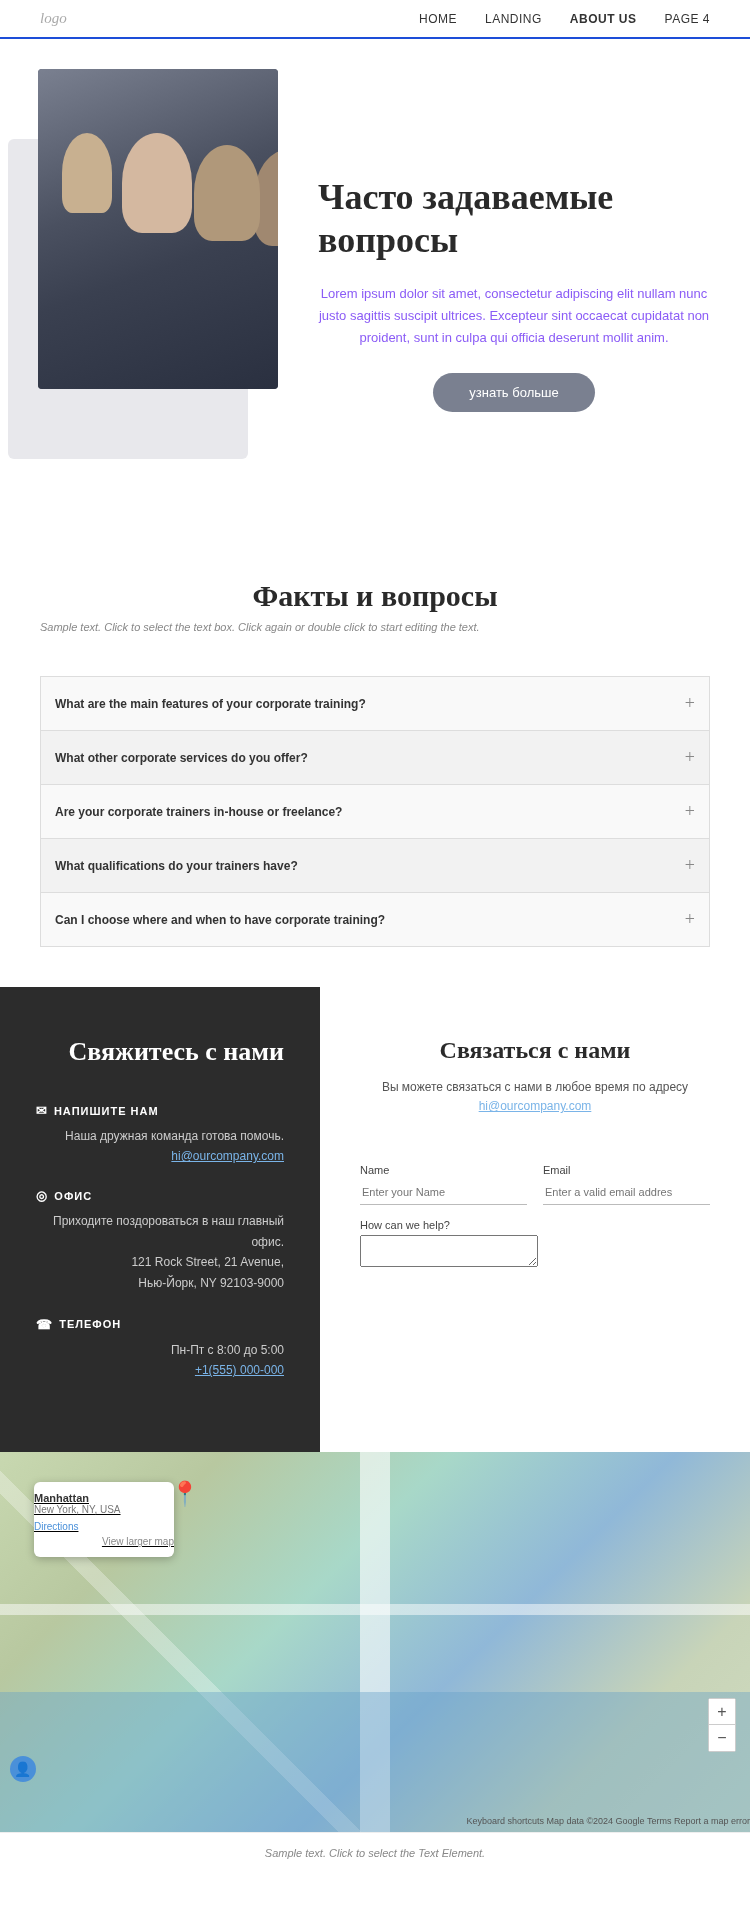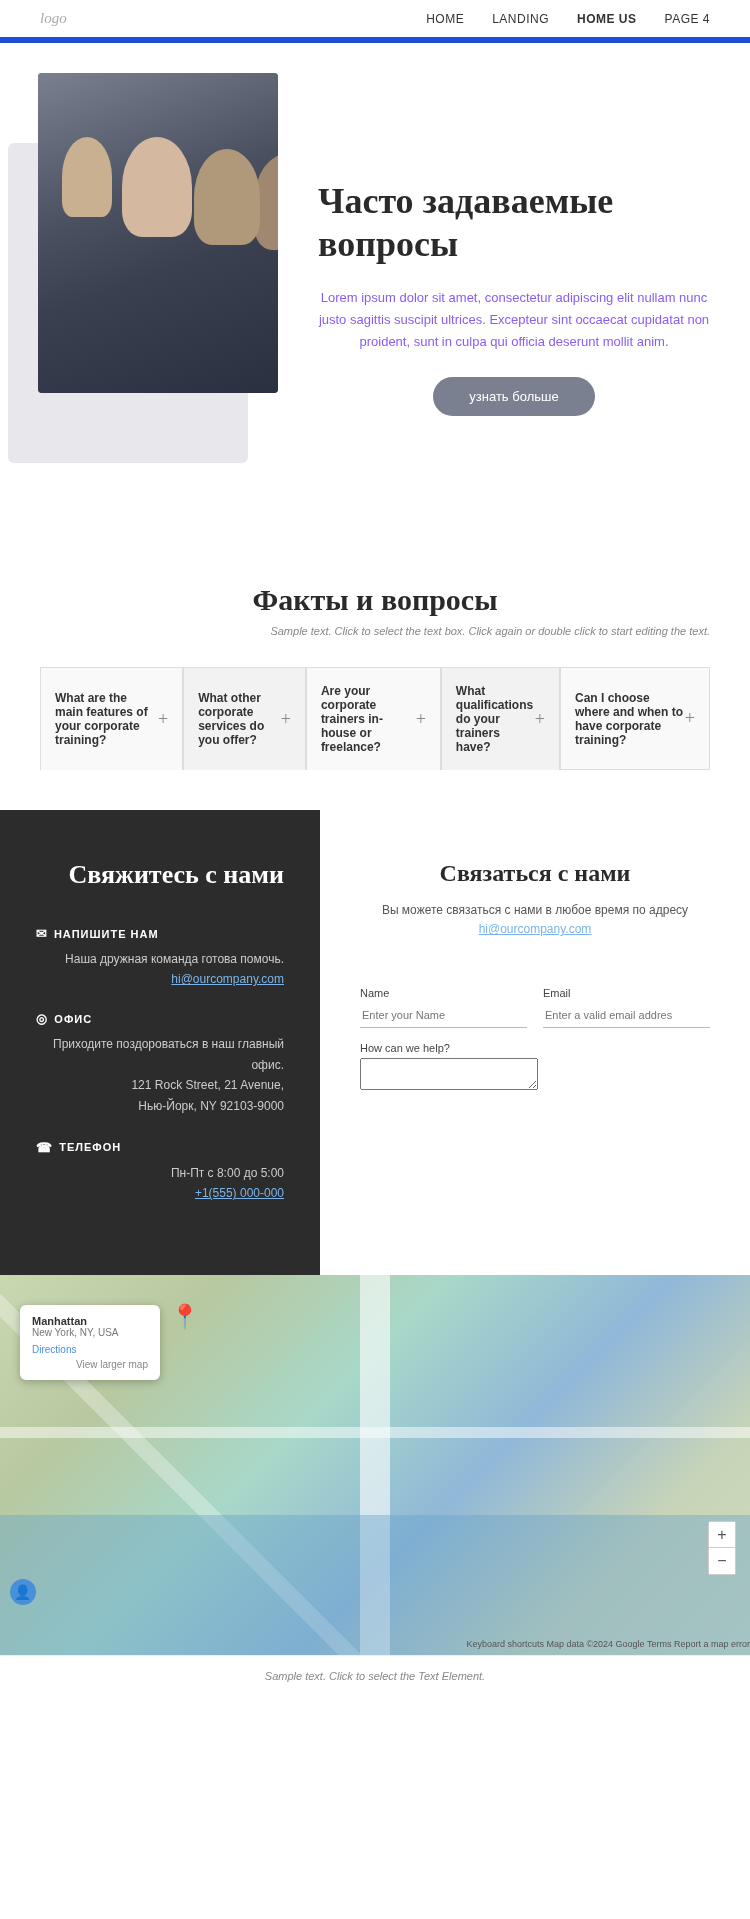--- a/index.html
+++ b/index.html
@@ -1,21 +1,21 @@
 <!DOCTYPE html>
 <html><head>
   <meta charset="utf-8">
   <style>
     * { margin: 0; padding: 0; box-sizing: border-box; }
     body { font-family: Georgia, 'Times New Roman', serif; width: 750px; background: #fff; }
 
     
     nav {
       display: flex; align-items: center; justify-content: space-between;
-      padding: 10px 40px; border-bottom: 6px solid #1d4ed8; background: #fff;
+      padding: 10px 40px; border-bottom: 2px solid #1d4ed8; background: #fff;
     }
     .nav-logo { font-size: 15px; color: #aaa; font-style: italic; }
     .nav-links { display: flex; gap: 28px; }
     .nav-links a {
       text-decoration: none; color: #333; font-size: 12px;
       font-family: Arial, sans-serif; letter-spacing: 0.5px;
     }
     .nav-links a.active { font-weight: bold; }
 
     
@@ -72,25 +72,25 @@
       cursor: pointer; border: none; text-align: center;
     }
 
     
     .faq-section { padding: 60px 40px 40px; background: #fff; }
     .faq-title {
       text-align: center; font-size: 30px; color: #2a2a2a;
       font-family: Georgia, serif; margin-bottom: 8px;
     }
     .faq-subtitle {
-      text-align: right; font-size: 11px; color: #888;
-      font-family: Arial, sans-serif; margin-bottom: 30px;
+      text-align: left; font-size: 11px; color: #888;
+      font-family: Arial, sans-serif; margin-bottom: 43px;
       font-style: italic;
     }
-    .faq-list { display: flex; flex-direction: row; gap: 0; }
+    .faq-list { display: flex; flex-direction: column; gap: 0; }
     .faq-item {
       display: flex; align-items: center; justify-content: space-between;
       padding: 16px 14px;
       border: 1px solid #ddd;
       border-bottom: none;
       background: #f9f9f9;
       cursor: pointer;
     }
     .faq-item:first-child { border-top: 1px solid #ddd; }
     .faq-item:last-child { border-bottom: 1px solid #ddd; }
@@ -178,24 +178,25 @@
     
     .map-bg::before {
       content: '';
       position: absolute; top: 0; left: 0; right: 0; bottom: 0;
       background:
         linear-gradient(to right, transparent 48%, rgba(255,255,255,0.6) 48%, rgba(255,255,255,0.6) 52%, transparent 52%),
         linear-gradient(to bottom, transparent 40%, rgba(255,255,255,0.5) 40%, rgba(255,255,255,0.5) 43%, transparent 43%),
         linear-gradient(45deg, transparent 30%, rgba(255,255,255,0.3) 30%, rgba(255,255,255,0.3) 32%, transparent 32%);
     }
     .map-popup {
-      position: absolute; top: 30px; left: 20px;
+      position: absolute; top: 30px; left: 34px;
       background: #fff; border-radius: 6px;
-      padding: 10px 12px; box-shadow: 0 2px 8px rgba(0,0,0,0.25);
+      padding: 10px 0; box-shadow: 0 2px 8px rgba(0,0,0,0.25);
       min-width: 140px;
+      text-decoration: underline;
     }
     .map-popup-title { font-size: 11px; font-weight: bold; color: #333; font-family: Arial, sans-serif; }
     .map-popup-sub { font-size: 10px; color: #777; font-family: Arial, sans-serif; margin-bottom: 6px; }
     .map-popup-dir { font-size: 10px; color: #4a90d9; font-family: Arial, sans-serif; margin-bottom: 4px; }
     .map-popup-larger { font-size: 10px; color: #888; font-family: Arial, sans-serif; text-align: right; }
     .map-pin {
       position: absolute; top: 28px; left: 170px;
       font-size: 24px; color: #4a90d9;
     }
     .map-zoom {
@@ -235,21 +236,21 @@
     }
   </style>
 </head>
 <body>
 
 <nav>
   <span class="nav-logo">logo</span>
   <div class="nav-links">
     <a href="#">HOME</a>
     <a href="#">LANDING</a>
-    <a href="#" class="active">HOME US</a>
+    <a href="#" class="active">ABOUT US</a>
     <a href="#">PAGE 4</a>
   </div>
 </nav>
 
 <section class="hero-section">
   <div class="hero-image-wrapper">
     <div class="hero-bg-rect"></div>
     <div class="hero-img">
       <div class="hero-img-inner"></div>
     </div>

